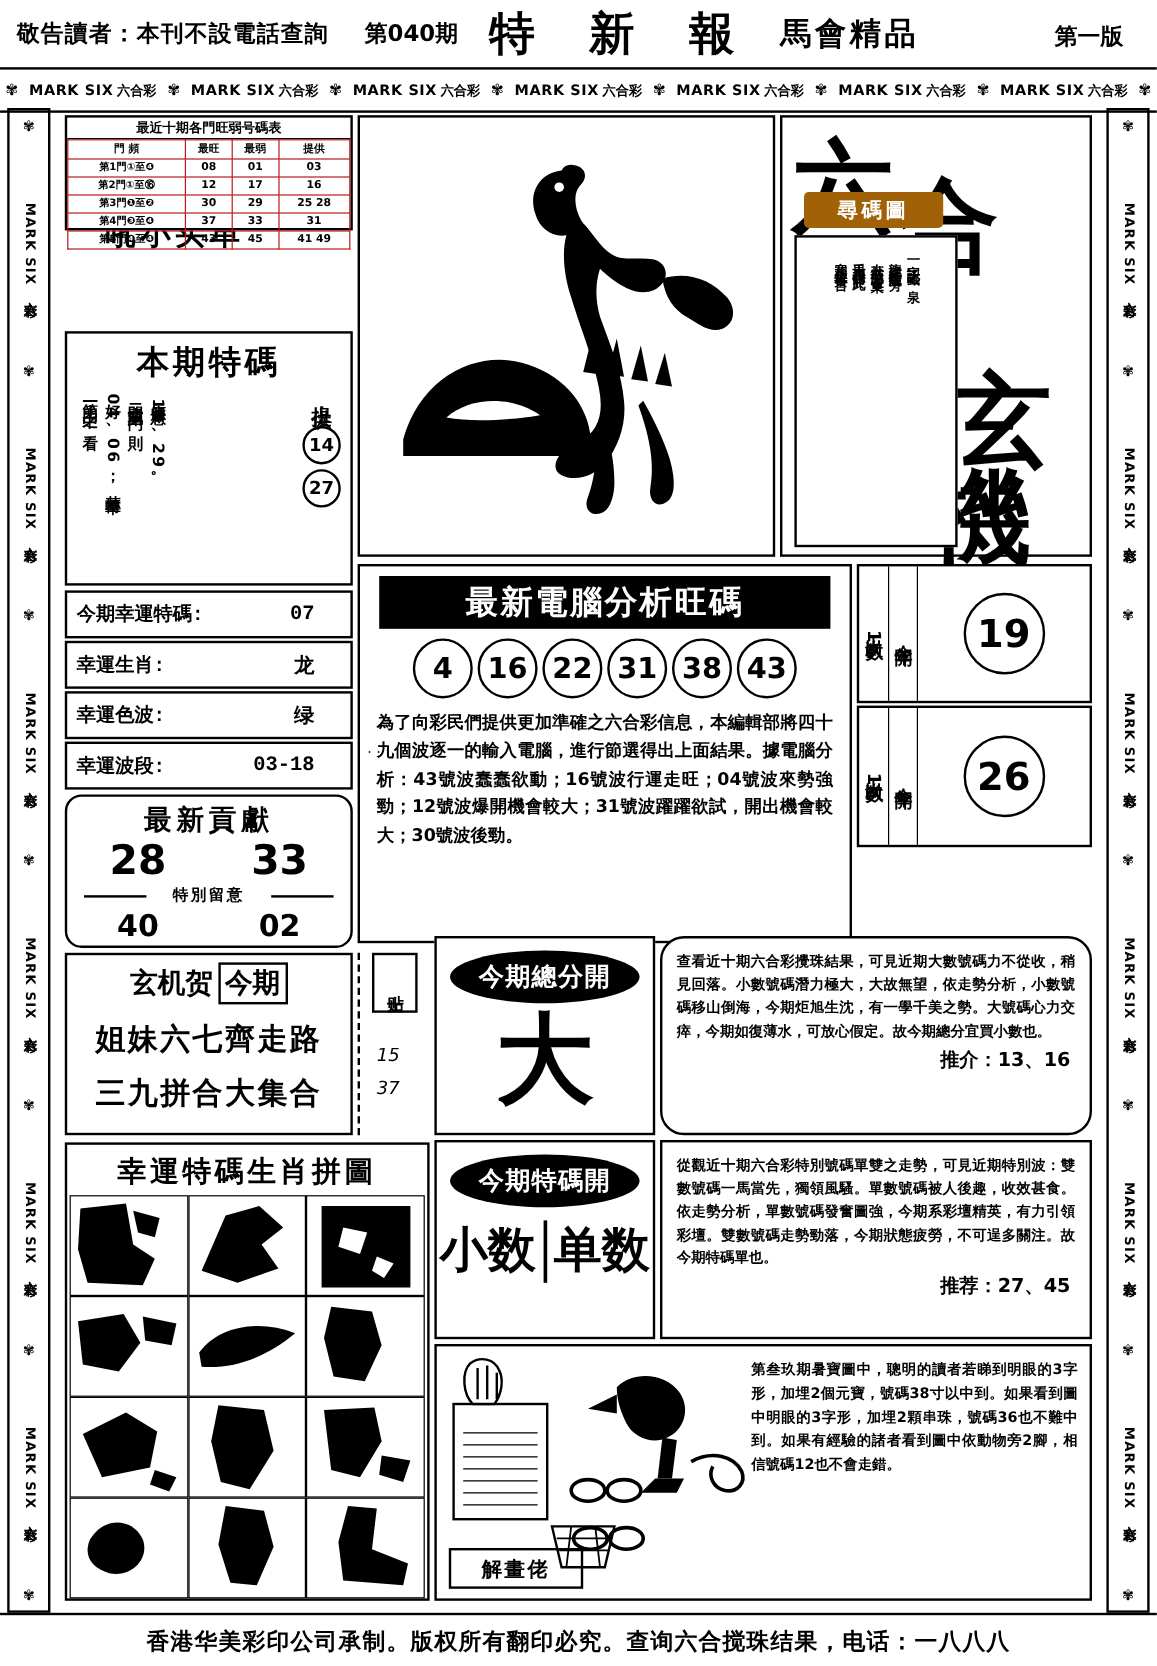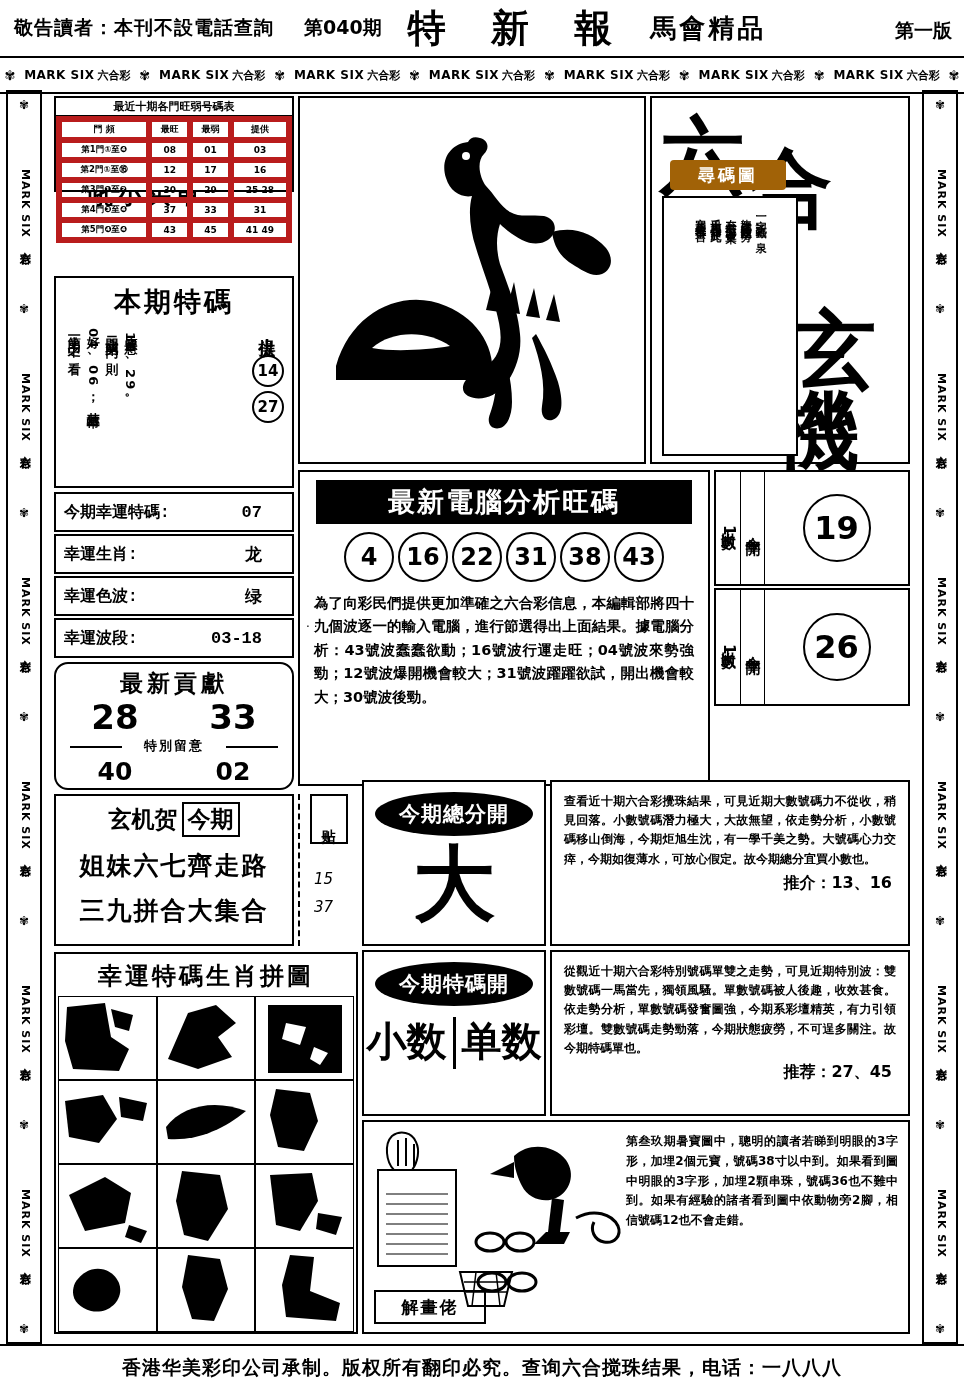--- a/index.html
+++ b/index.html
@@ -14,21 +14,21 @@
 
   
   .masthead{
     position:absolute;left:0;top:0;width:964px;height:56px;
     display:flex;align-items:center;
   }
   .mh-left{font-size:19px;font-weight:bold;margin-left:14px;letter-spacing:1px;}
   .mh-issue{font-size:19px;font-weight:bold;margin-left:30px;}
   .mh-title{font-size:38px;font-weight:bold;margin-left:26px;letter-spacing:16px;font-family:"DejaVu Serif","Liberation Serif",serif;}
   .mh-brand{font-size:26px;font-weight:bold;margin-left:22px;letter-spacing:3px;}
-  .mh-page{font-size:19px;font-weight:bold;position:absolute;right:12px;top:18px;}
+  .mh-page{font-size:19px;font-weight:bold;position:absolute;right:28px;top:18px;}
 
   
   .marquee{
     position:absolute;left:0;top:56px;width:964px;height:34px;
     border-top:2px solid #000;border-bottom:2px solid #000;
     display:flex;align-items:center;justify-content:space-around;
     overflow:hidden;
   }
   .mk{font-size:12px;font-weight:bold;white-space:nowrap;display:flex;align-items:center;gap:3px;}
   .mk .lat{letter-spacing:0.5px;}
@@ -56,21 +56,21 @@
   
   .box{border:2px solid #000;box-sizing:border-box;position:absolute;background:#fff;}
 
   
   .tbl-wrap{left:6px;top:4px;width:240px;height:96px;}
   .tbl-title{
     text-align:center;font-size:11px;font-weight:bold;border-bottom:1px solid #000;
     padding:1px 0;
   }
   table.hot{width:100%;border-collapse:collapse;font-size:9px;}
-  table.hot th,table.hot td{border:6px solid #b91c1c;text-align:center;padding:1px 0;font-weight:bold;}
+  table.hot th,table.hot td{border:1px solid #b91c1c;text-align:center;padding:1px 0;font-weight:bold;}
   table.hot th{font-size:9px;}
   table.hot td.lbl{font-size:8.5px;white-space:nowrap;}
 
   
   .leng{left:6px;top:108px;width:240px;height:72px;border:none;}
   .leng h3{margin:0;text-align:center;font-size:25px;font-weight:bold;font-family:"DejaVu Serif","Liberation Serif",serif;letter-spacing:4px;}
   .leng .nums{display:flex;justify-content:space-around;margin-top:4px;}
   .circle{
     display:inline-flex;align-items:center;justify-content:center;
     border:2px solid #000;border-radius:50%;
@@ -203,21 +203,21 @@
     margin:10px auto 0;width:158px;height:44px;background:#000;color:#fff;border-radius:50%;
     display:flex;align-items:center;justify-content:center;font-size:21px;font-weight:bold;letter-spacing:1px;
     font-family:"DejaVu Serif","Liberation Serif",serif;
   }
   .bigchar{text-align:center;font-size:82px;font-weight:bold;line-height:1;margin-top:6px;font-family:"DejaVu Serif","Liberation Serif",serif;}
   .twochar{display:flex;justify-content:center;align-items:flex-end;gap:4px;margin-top:8px;}
   .twochar .a{font-size:40px;font-weight:bold;font-family:"DejaVu Serif","Liberation Serif",serif;}
   .twochar .sep{width:3px;height:52px;background:#000;margin:0 2px;}
 
   
-  .cm1{left:502px;top:688px;width:360px;height:166px;}
+  .cm1{left:502px;top:688px;width:360px;height:166px;border-radius:20px;}
   .cm2{left:502px;top:858px;width:360px;height:166px;}
   .cm .p{font-size:12px;line-height:1.6;text-align:justify;padding:10px 12px 0;font-weight:bold;}
   .cm .rec{text-align:right;font-size:16px;font-weight:bold;padding:4px 16px 0;}
 
   
   .bot{left:314px;top:1028px;width:548px;height:214px;}
   .bot .txt{position:absolute;right:10px;top:10px;width:272px;font-size:12px;line-height:1.65;text-align:justify;font-weight:bold;}
   .bot .tag{
     position:absolute;left:10px;bottom:8px;width:108px;height:30px;border:2px solid #000;
     display:flex;align-items:center;justify-content:center;font-size:17px;font-weight:bold;letter-spacing:2px;

